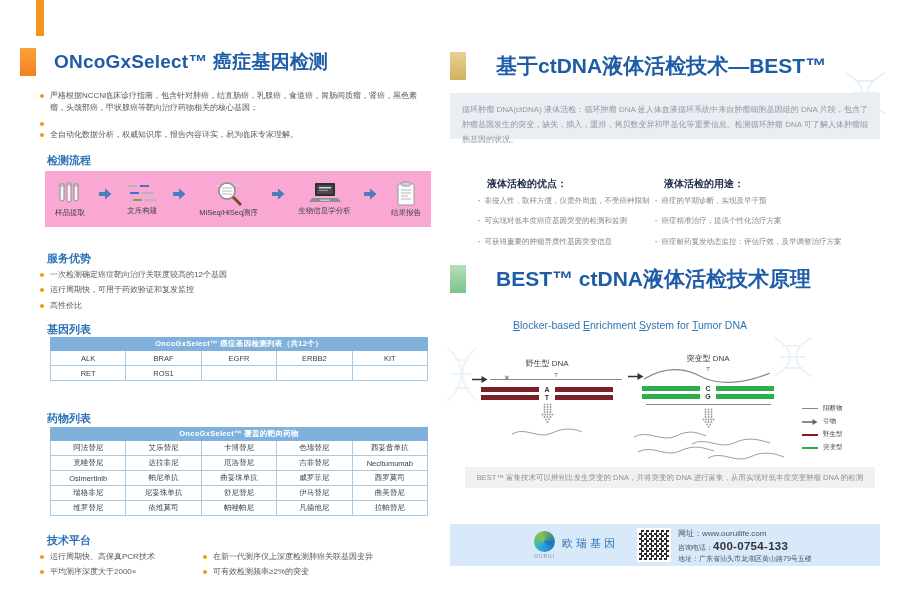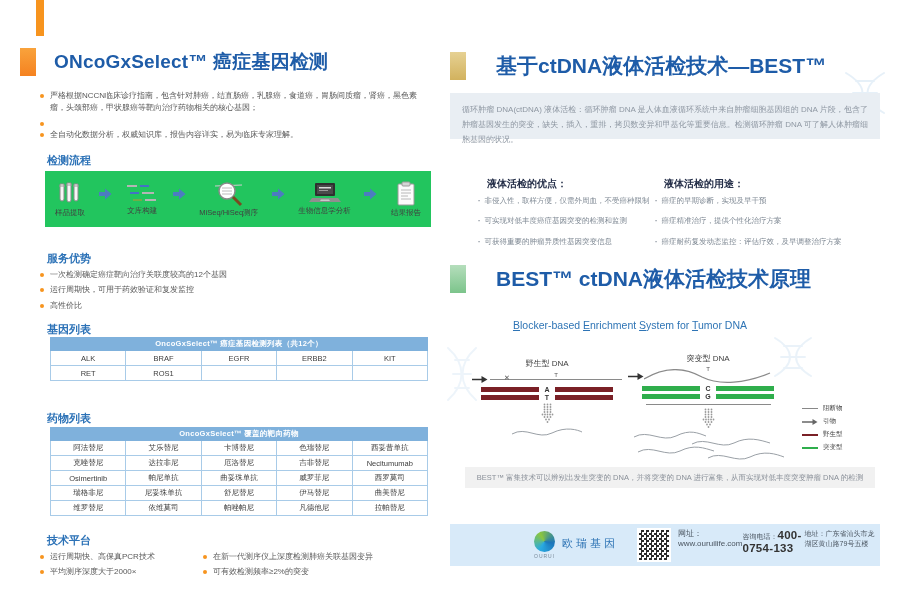--- a/index.html
+++ b/index.html
@@ -19,21 +19,21 @@
   .sub-title{font-size:21px;font-weight:bold;color:#1E5CA8}
   .h{position:absolute;font-size:11px;font-weight:bold;color:#2C72B7}
 
   
   .blist{position:absolute;list-style:none}
   .blist li{display:flex;gap:6px;margin-bottom:3px}
   .blist .d{flex:none;width:4px;height:4px;border-radius:50%;background:#F7941E;margin-top:4px}
   .blist .t{font-size:8px;color:#595959;line-height:1.55}
 
   
-  .flowbox{position:absolute;left:45px;top:171px;width:386px;height:56px;background:#22c55e;
+  .flowbox{position:absolute;left:45px;top:171px;width:386px;height:56px;background:#f9a8d4;
            display:flex;align-items:center;justify-content:space-between;padding:0 10px}
   .step{display:flex;flex-direction:column;align-items:center}
   .step .lbl{font-size:7.5px;color:#404040;margin-top:1px;white-space:nowrap}
   .flow-arrow{flex:none;margin:0 1px 10px 1px}
 
   
   .dtable{position:absolute;left:50px;width:378px;border-collapse:collapse;table-layout:fixed}
   .dtable th{background:#7FB1DC;color:#fff;font-size:7.5px;font-weight:bold;height:13px;border:1px solid #7FB1DC;letter-spacing:0.3px}
   .dtable td{border:1px solid #A8CBE8;font-size:7.5px;color:#3d3d3d;text-align:center;height:15px;background:#fff}
 
@@ -80,21 +80,21 @@
 
   
   .footer{position:absolute;left:450px;top:524px;width:430px;height:42px;background:#D8EAF9}
   .f-logo{position:absolute;left:84px;top:7px;display:flex;align-items:flex-start}
   .logo-circle{width:21px;height:21px;border-radius:50%;
     background:conic-gradient(from 210deg,#29ABE2,#8CC63F 120deg,#1B75BB 250deg,#29ABE2);flex:none}
   .logo-sub{position:absolute;left:0;top:22px;font-size:5px;color:#7A8A9A;letter-spacing:1px}
   .logo-name{font-size:11px;font-weight:normal;color:#2E74B5;letter-spacing:3px;margin:5px 0 0 7px}
   .f-qr{position:absolute;left:187px;top:4px;width:34px;height:34px;border:2px solid #fff;
     background:conic-gradient(#2b2b2b 25%,#fff 0 50%,#2b2b2b 0 75%,#fff 0) 0 0/5px 5px}
-  .f-contact{position:absolute;left:228px;top:4px;display:flex;flex-direction:row}
+  .f-contact{position:absolute;left:228px;top:4px;display:flex;flex-direction:column}
   .f-site{font-size:8px;color:#4A5560}
   .f-phone{font-size:7px;color:#4A5560;margin-top:1px}
   .f-phone b{font-size:11.5px;color:#333;letter-spacing:0.3px}
   .f-addr{font-size:7px;color:#4A5560;margin-top:1px}
 
   .deco{position:absolute;opacity:0.5}
 </style>
 </head>
 <body>
 

